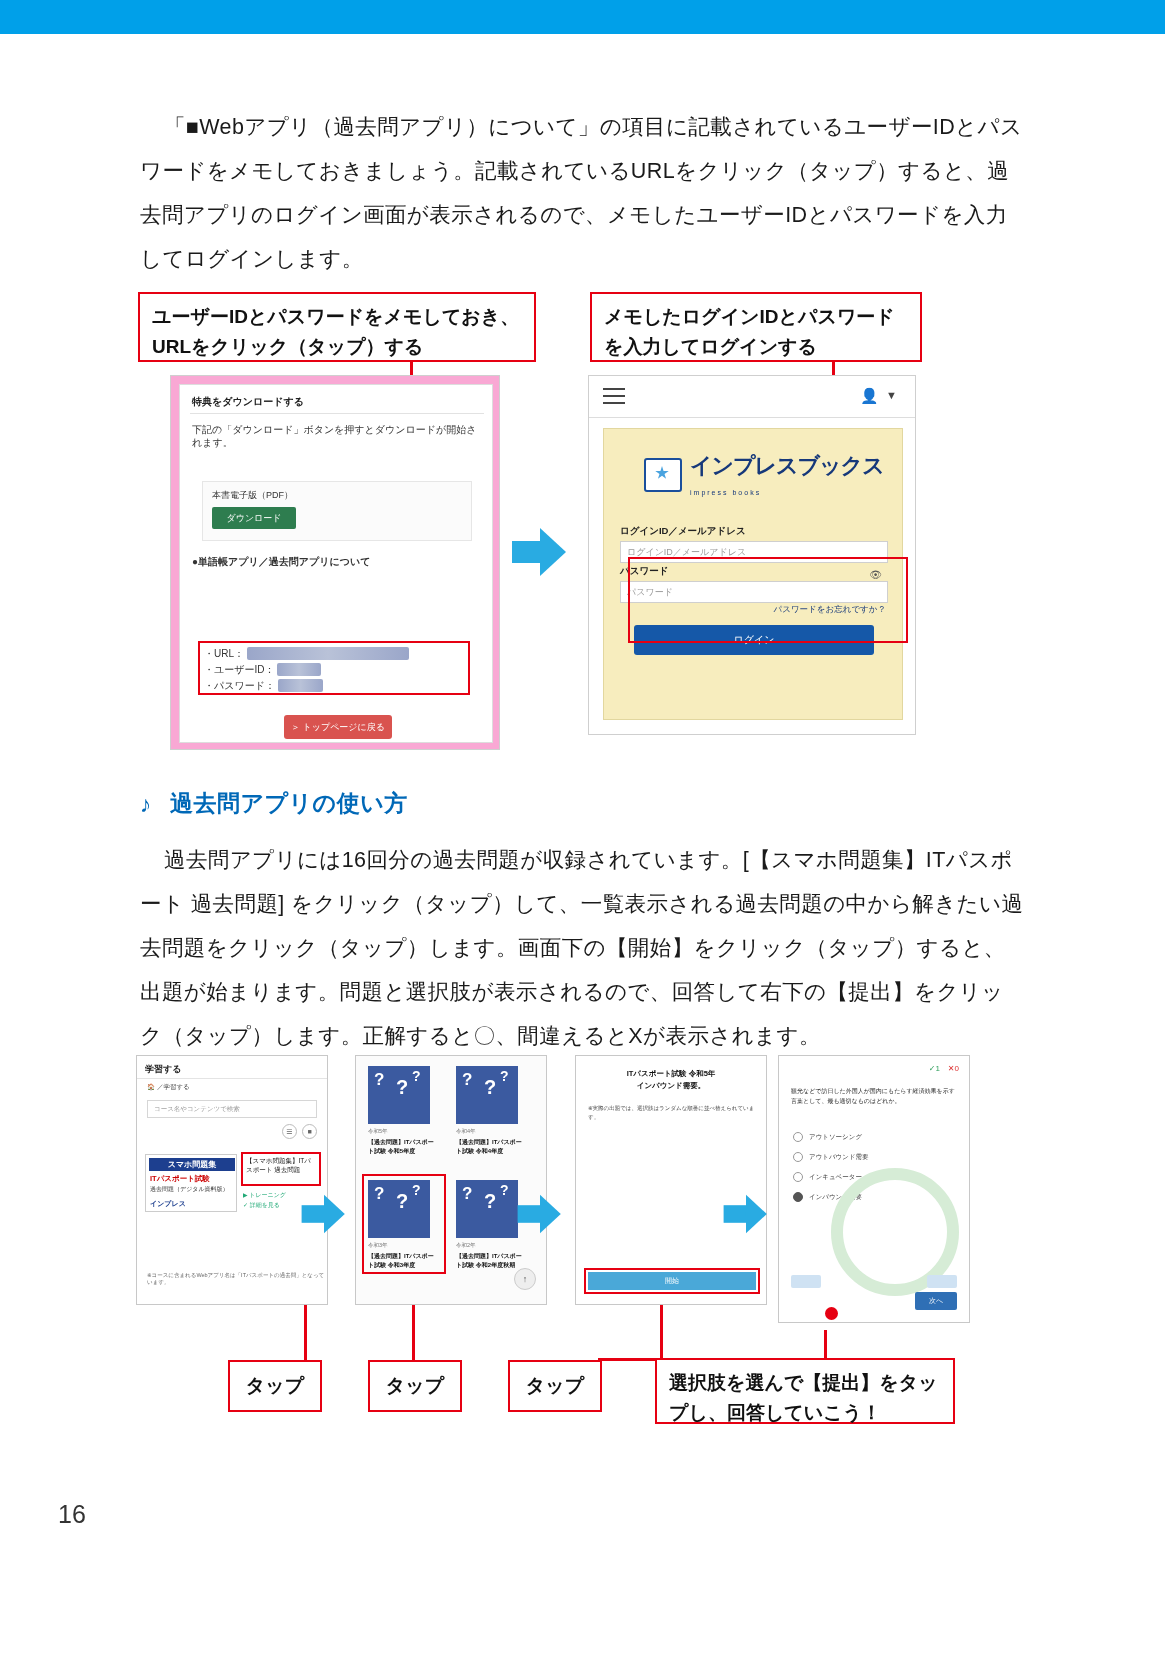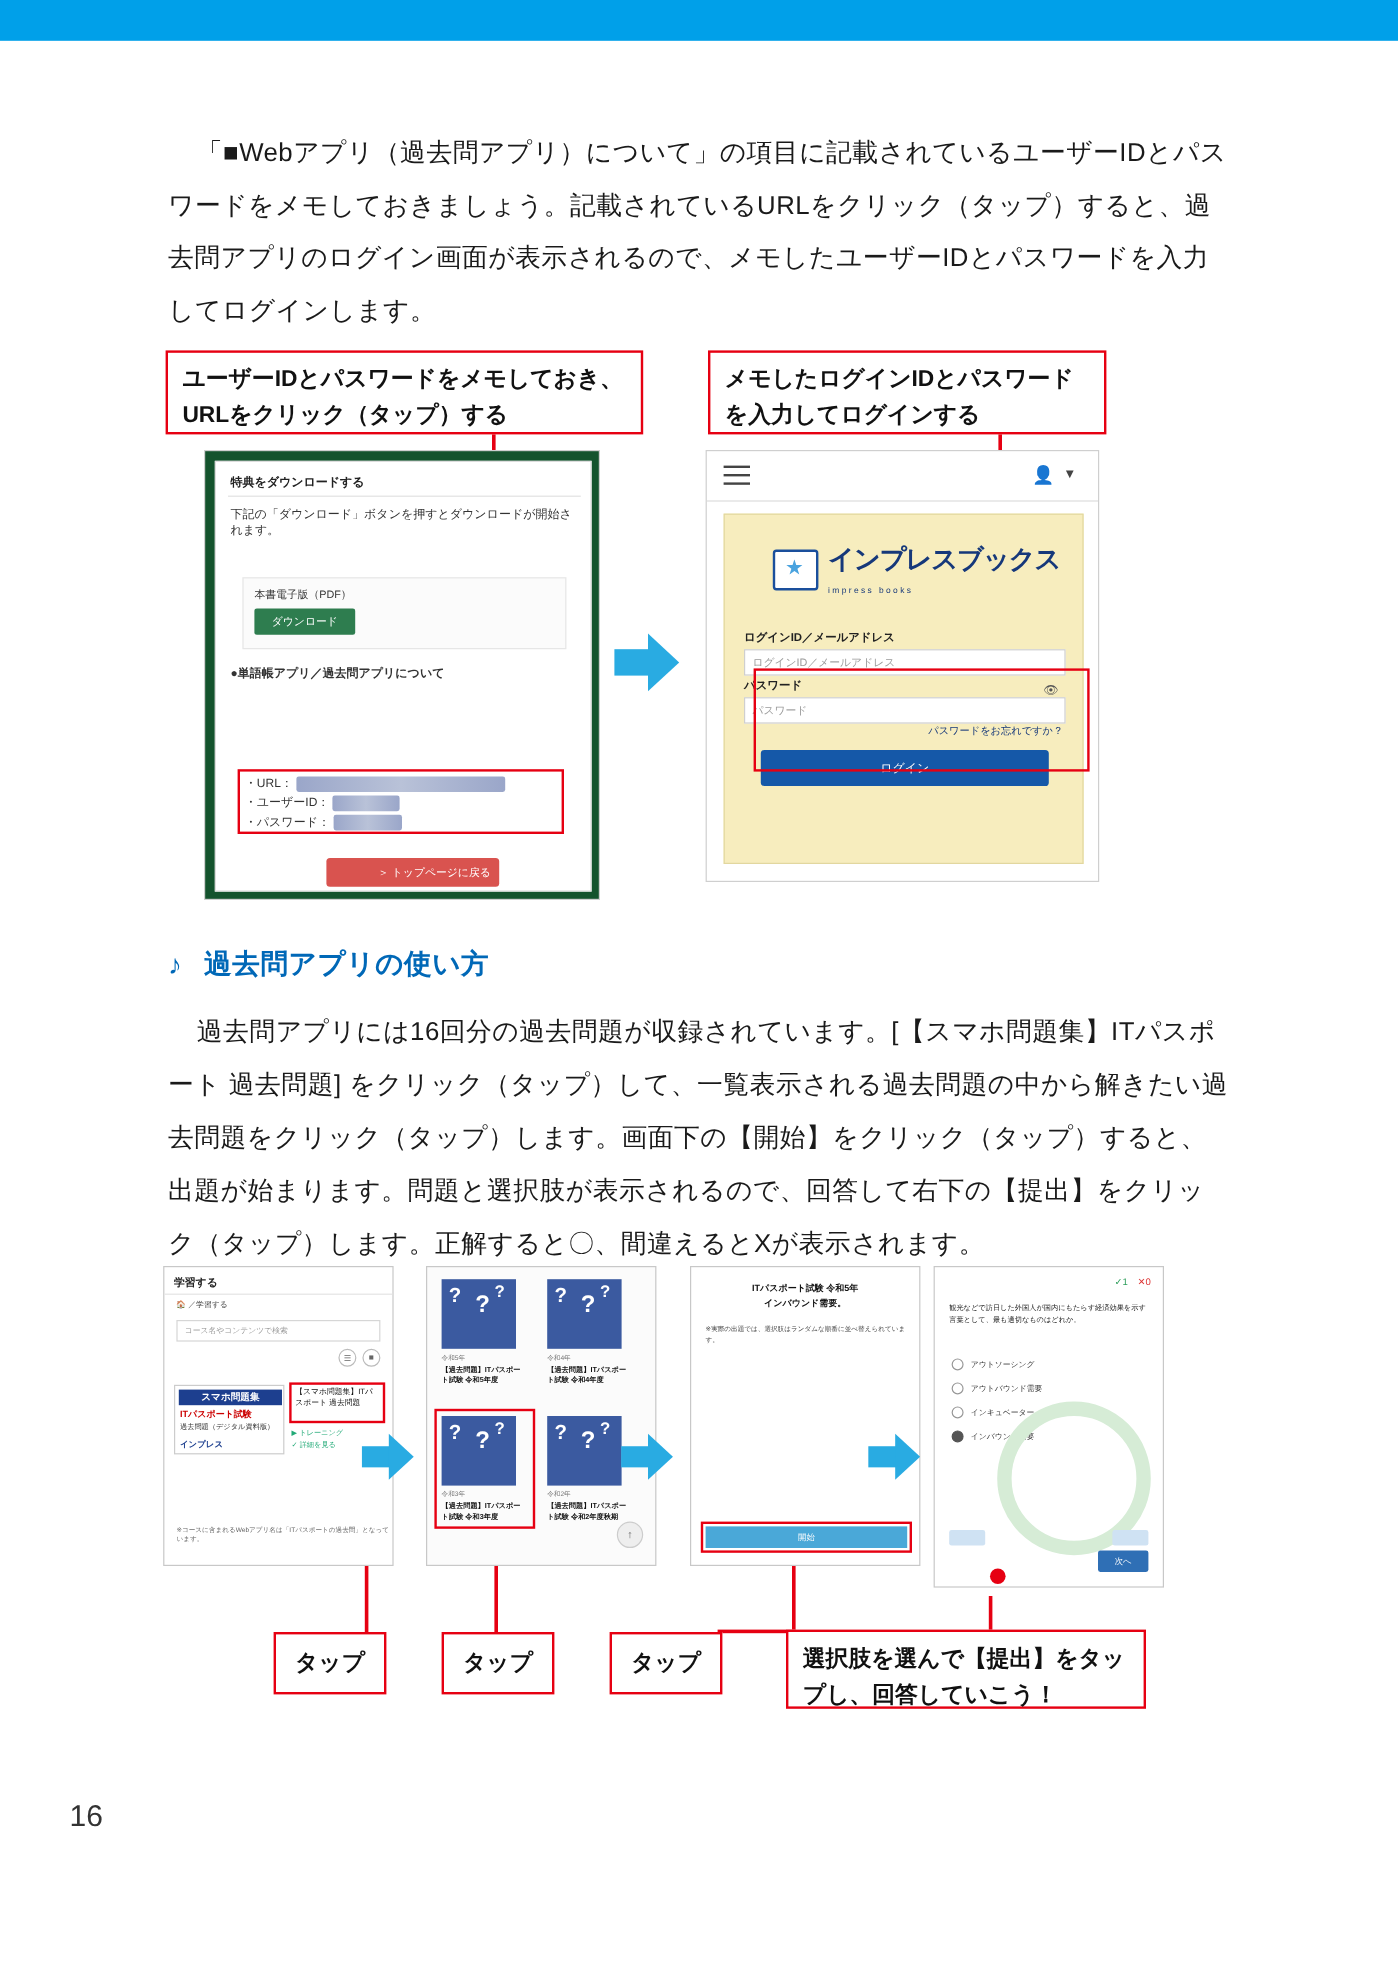--- a/index.html
+++ b/index.html
@@ -28,32 +28,32 @@
   .balloon{position:absolute;border:2.5px solid #e60012;background:#fff;
     font-size:19px;font-weight:bold;line-height:30px;color:#111;padding:8px 12px;box-sizing:border-box;}
 
   
   .rline{position:absolute;background:#e60012;}
 
   
   .shot{position:absolute;background:#fff;border:1px solid #cfcfcf;box-sizing:border-box;overflow:hidden;}
 
   
-  #shotA{left:170px;top:375px;width:330px;height:375px;background:#14532d;}
+  #shotA{left:170px;top:375px;width:330px;height:375px;background:#f9a8d4;}
   #shotA .inner{position:absolute;left:8px;top:8px;width:314px;height:359px;background:#fff;border:1px solid #ddd;box-sizing:border-box;}
   #shotA .hd{position:absolute;left:12px;top:10px;font-size:10px;font-weight:bold;color:#222;}
   #shotA .hr{position:absolute;left:10px;width:294px;height:1px;background:#e2e2e2;}
   #shotA .t{position:absolute;font-size:10px;line-height:13px;color:#333;}
   #shotA .box{position:absolute;left:22px;top:96px;width:270px;height:60px;background:#fbfbfb;border:1px solid #e6e6e6;box-sizing:border-box;}
   #shotA .greenbtn{position:absolute;left:32px;top:122px;width:84px;height:22px;background:#2e7d4f;color:#fff;font-size:9px;
       display:flex;align-items:center;justify-content:center;border-radius:2px;}
   #shotA .redbox{position:absolute;left:18px;top:256px;width:272px;height:54px;border:2px solid #e60012;box-sizing:border-box;}
-  #shotA .redbtn{position:absolute;left:92px;top:330px;width:108px;height:24px;background:#d9534f;color:#fff;font-size:9px;
-      display:flex;align-items:center;justify-content:center;border-radius:3px;padding-left:36px;}
-  .blur{display:inline-block;background:linear-gradient(90deg,#9aa6c9,#b9c2d8,#9aa6c9);color:transparent;border-radius:2px;padding-left:12px;}
+  #shotA .redbtn{position:absolute;left:104px;top:330px;width:108px;height:24px;background:#d9534f;color:#fff;font-size:9px;
+      display:flex;align-items:center;justify-content:center;border-radius:3px;}
+  .blur{display:inline-block;background:linear-gradient(90deg,#9aa6c9,#b9c2d8,#9aa6c9);color:transparent;border-radius:2px;}
 
   
   #shotB{left:588px;top:375px;width:328px;height:360px;background:#fff;}
   #shotB .topnav{position:absolute;left:0;top:0;width:100%;height:42px;border-bottom:1px solid #ddd;box-sizing:border-box;}
   #shotB .burger{position:absolute;left:14px;top:12px;width:22px;height:16px;}
   #shotB .burger i{display:block;height:2px;background:#444;margin-bottom:5px;}
   #shotB .person{position:absolute;right:36px;top:11px;font-size:15px;color:#444;}
   #shotB .chev{position:absolute;right:18px;top:13px;font-size:11px;color:#444;}
   #shotB .card{position:absolute;left:14px;top:52px;width:300px;height:292px;background:#f7edbe;border:1px solid #e2d79f;box-sizing:border-box;}
   #shotB .logo{position:absolute;left:40px;top:22px;display:flex;align-items:center;gap:8px;}

